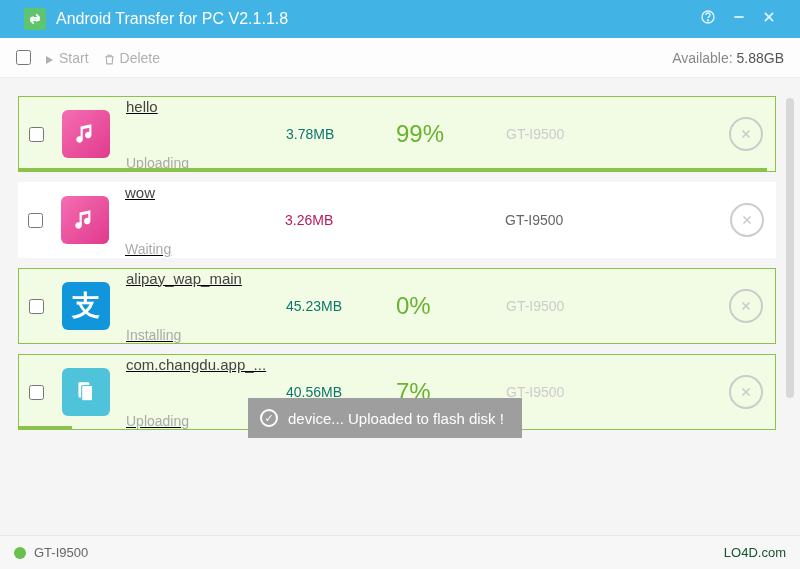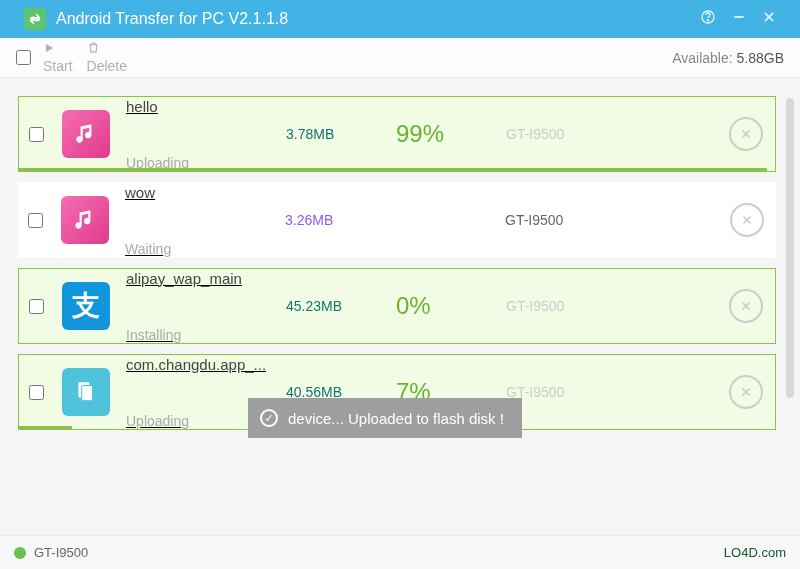--- a/index.html
+++ b/index.html
@@ -6,37 +6,37 @@
 body { width: 800px; height: 569px; background: #f5f5f5; overflow: hidden; position: relative; }
 
 .titlebar { height: 38px; background: #42b3e5; display: flex; align-items: center; padding: 0 24px; color: #fff; }
 .titlebar .app-icon { width: 22px; height: 22px; background: #5dc470; border-radius: 3px; display: flex; align-items: center; justify-content: center; margin-right: 10px; }
 .titlebar .title { font-size: 16px; font-weight: 400; flex: 1; }
 .titlebar .win-controls { display: flex; gap: 16px; align-items: center; }
 .titlebar .win-btn { cursor: pointer; opacity: 0.85; }
 
 .toolbar { height: 40px; background: #fdfdfd; border-bottom: 1px solid #eee; display: flex; align-items: center; padding: 0 16px; }
 .toolbar .chk { margin-right: 12px; }
-.toolbar .tbtn { display: flex; align-items: flex-start; gap: 4px; color: #b0b0b0; font-size: 14px; margin-right: 14px; cursor: pointer; flex-direction: column; }
+.toolbar .tbtn { display: flex; align-items: flex-end; gap: 4px; color: #b0b0b0; font-size: 14px; margin-right: 14px; cursor: pointer; }
 .toolbar .spacer { flex: 1; }
 .toolbar .avail { color: #888; font-size: 14px; }
 .toolbar .avail .val { color: #555; }
 
 .content { position: absolute; top: 78px; left: 0; right: 0; bottom: 34px; padding: 18px 24px 0 18px; overflow: hidden; }
 .list { display: flex; flex-direction: column; gap: 10px; }
 
 .row { position: relative; display: flex; align-items: center; height: 76px; padding: 0 12px 0 10px; background: #fff; }
 .row.active { background: #f2fbe3; border: 1px solid #8ac24a; }
 .row .rchk { margin-right: 18px; }
 .row .ricon { width: 48px; height: 48px; border-radius: 6px; margin-right: 16px; display: flex; align-items: center; justify-content: center; color: #fff; }
 .row .info { width: 160px; text-decoration: underline; }
 .row .info .name { font-size: 15px; color: #444; margin-bottom: 4px; white-space: nowrap; overflow: hidden; text-overflow: ellipsis; }
 .row .info .status { font-size: 14px; color: #aaa; margin-top: 40px; }
 .row .size { width: 110px; font-size: 14px; color: #0f766e; }
-.row.waiting .size { color: #8b5cf6; }
+.row.waiting .size { color: #be185d; }
 .row .pct { width: 110px; font-size: 24px; color: #69b330; font-weight: 400; text-align: left; }
 .row .device { width: 120px; font-size: 14px; color: #ccc; }
 .row.waiting .device { color: #666; }
 .row .cancel { margin-left: auto; width: 34px; height: 34px; border: 2px solid #ccc; border-radius: 50%; display: flex; align-items: center; justify-content: center; cursor: pointer; color: #ccc; }
 .row .progress-bar { position: absolute; left: 0; bottom: 0; height: 3px; background: #8ac24a; }
 .scroll-thumb { position: absolute; right: 6px; top: 98px; width: 8px; height: 300px; background: #d8d8d8; border-radius: 4px; }
 
 .statusbar { position: absolute; bottom: 0; left: 0; right: 0; height: 34px; background: #f7f7f7; border-top: 1px solid #eaeaea; display: flex; align-items: center; padding: 0 14px; justify-content: space-between; }
 .statusbar .dev { display: flex; align-items: center; gap: 8px; font-size: 13px; color: #666; }
 .statusbar .dot { width: 12px; height: 12px; background: #6bc04b; border-radius: 50%; }

